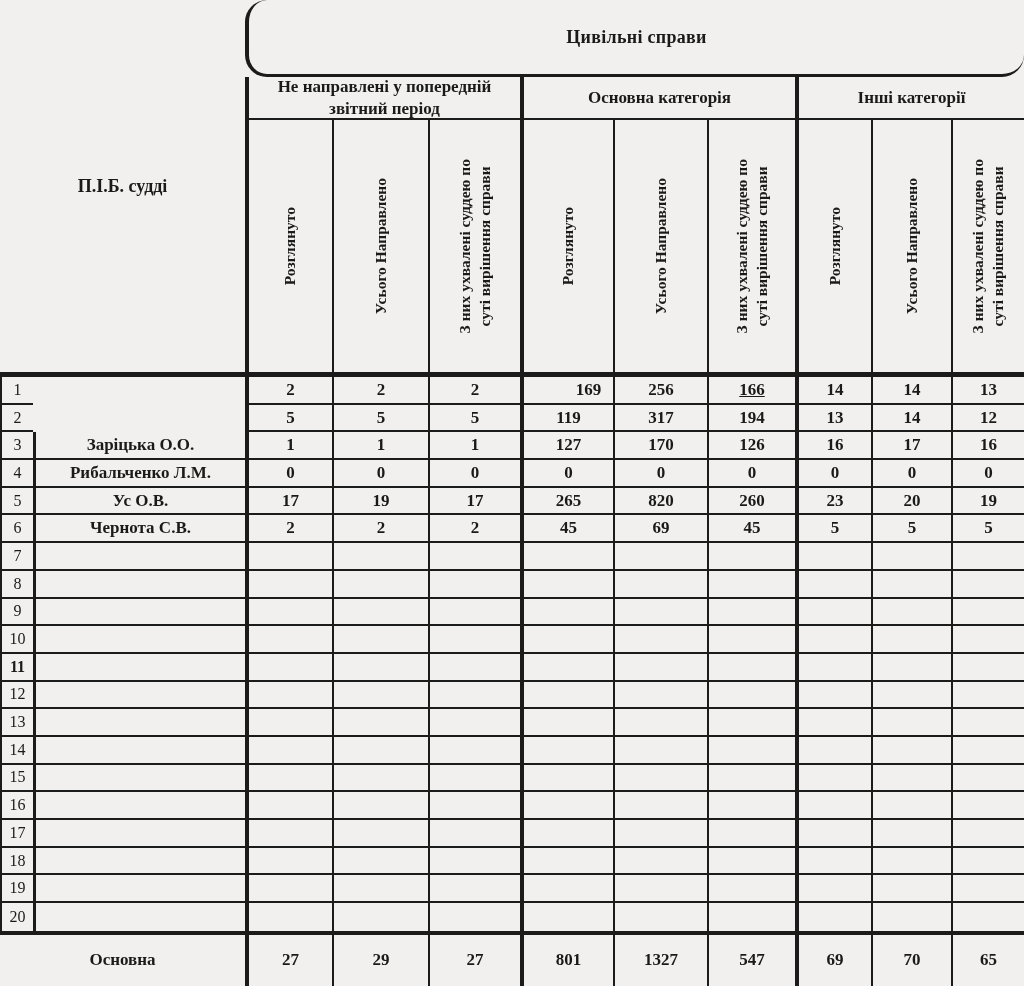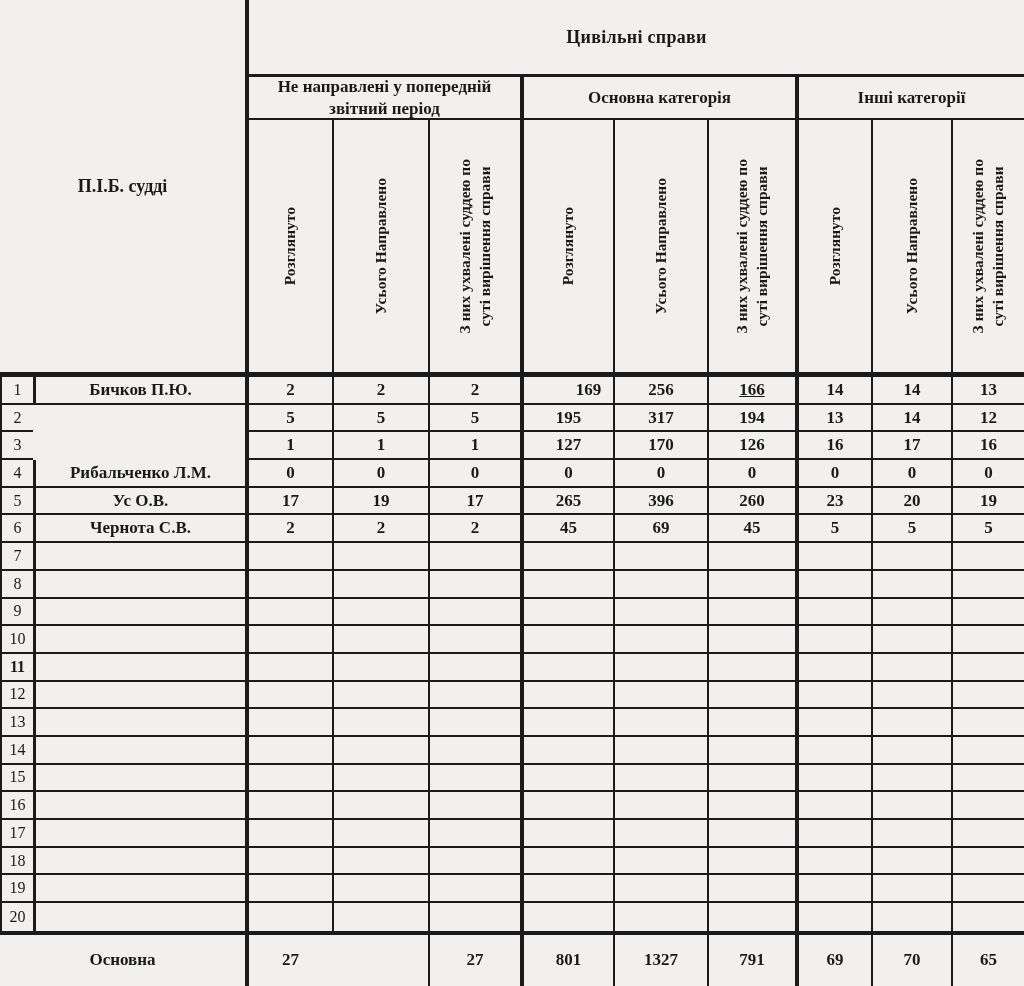--- a/index.html
+++ b/index.html
@@ -28,21 +28,21 @@
     text-align:center;
     box-sizing:border-box;
     overflow:hidden;
   }
   .bl2{border-left:2px solid var(--bc);}
   .bl3{border-left:3px solid var(--bc);}
   .bl4{border-left:4px solid var(--bc);}
   .bb2{border-bottom:2px solid var(--bc);}
   .bb3{border-bottom:3px solid var(--bc);}
   .stripe{background:var(--bc);}
-  .title{font-size:18px;font-weight:700;letter-spacing:.3px;}
+  .title{font-size:18px;font-weight:700;letter-spacing:.3px;border-radius:22px;}
   .pib{font-size:18px;font-weight:700;}
   .group{font-size:17px;font-weight:700;line-height:1.25;padding:0 10px;}
   .vh{padding:4px 0;}
   .vtext{
     writing-mode:vertical-rl;
     transform:rotate(180deg);
     text-orientation:mixed;
     font-size:15.5px;font-weight:700;
     line-height:1.3;
     max-height:212px;
@@ -107,41 +107,41 @@
         </span>
     </div>
 
     <div class="stripe" style="grid-area:4 / 1 / 5 / 12"></div>
 
     <div class="stripe" style="grid-area:25 / 1 / 26 / 12"></div>
 
     <div class="cell total-label" style="grid-area:26 / 1 / 27 / 3">Основна</div>
 
   <div class="cell num bl2 bb2" style="grid-area: 5 / 1;">1</div>
-      <div class="cell name bl3 bb2" style="grid-area: 5 / 2;">Бичков П.Ю.</div>
       <div class="cell val bl4 bb2" style="grid-area: 5 / 3;">2</div>
       <div class="cell val bl2 bb2" style="grid-area: 5 / 4;">2</div>
       <div class="cell val bl2 bb2" style="grid-area: 5 / 5;">2</div>
       <div class="cell val bl4 bb2" style="grid-area: 5 / 6; padding-left: 40px;">169</div>
       <div class="cell val bl2 bb2" style="grid-area: 5 / 7;">256</div>
       <div class="cell val bl2 bb2" style="grid-area: 5 / 8; text-decoration: underline;">166</div>
       <div class="cell val bl4 bb2" style="grid-area: 5 / 9;">14</div>
       <div class="cell val bl2 bb2" style="grid-area: 5 / 10;">14</div>
       <div class="cell val bl2 bb2" style="grid-area: 5 / 11;">13</div>
       <div class="cell num bl2 bb2" style="grid-area: 6 / 1;">2</div>
       <div class="cell val bl4 bb2" style="grid-area: 6 / 3;">5</div>
       <div class="cell val bl2 bb2" style="grid-area: 6 / 4;">5</div>
       <div class="cell val bl2 bb2" style="grid-area: 6 / 5;">5</div>
-      <div class="cell val bl4 bb2" style="grid-area: 6 / 6;">195</div>
+      <div class="cell val bl4 bb2" style="grid-area: 6 / 6;">119</div>
       <div class="cell val bl2 bb2" style="grid-area: 6 / 7;">317</div>
       <div class="cell val bl2 bb2" style="grid-area: 6 / 8;">194</div>
       <div class="cell val bl4 bb2" style="grid-area: 6 / 9;">13</div>
       <div class="cell val bl2 bb2" style="grid-area: 6 / 10;">14</div>
       <div class="cell val bl2 bb2" style="grid-area: 6 / 11;">12</div>
       <div class="cell num bl2 bb2" style="grid-area: 7 / 1;">3</div>
+      <div class="cell name bl3 bb2" style="grid-area: 7 / 2;">Заріцька О.О.</div>
       <div class="cell val bl4 bb2" style="grid-area: 7 / 3;">1</div>
       <div class="cell val bl2 bb2" style="grid-area: 7 / 4;">1</div>
       <div class="cell val bl2 bb2" style="grid-area: 7 / 5;">1</div>
       <div class="cell val bl4 bb2" style="grid-area: 7 / 6;">127</div>
       <div class="cell val bl2 bb2" style="grid-area: 7 / 7;">170</div>
       <div class="cell val bl2 bb2" style="grid-area: 7 / 8;">126</div>
       <div class="cell val bl4 bb2" style="grid-area: 7 / 9;">16</div>
       <div class="cell val bl2 bb2" style="grid-area: 7 / 10;">17</div>
       <div class="cell val bl2 bb2" style="grid-area: 7 / 11;">16</div>
       <div class="cell num bl2 bb2" style="grid-area: 8 / 1;">4</div>
@@ -154,21 +154,21 @@
       <div class="cell val bl2 bb2" style="grid-area: 8 / 8;">0</div>
       <div class="cell val bl4 bb2" style="grid-area: 8 / 9;">0</div>
       <div class="cell val bl2 bb2" style="grid-area: 8 / 10;">0</div>
       <div class="cell val bl2 bb2" style="grid-area: 8 / 11;">0</div>
       <div class="cell num bl2 bb2" style="grid-area: 9 / 1;">5</div>
       <div class="cell name bl3 bb2" style="grid-area: 9 / 2;">Ус О.В.</div>
       <div class="cell val bl4 bb2" style="grid-area: 9 / 3;">17</div>
       <div class="cell val bl2 bb2" style="grid-area: 9 / 4;">19</div>
       <div class="cell val bl2 bb2" style="grid-area: 9 / 5;">17</div>
       <div class="cell val bl4 bb2" style="grid-area: 9 / 6;">265</div>
-      <div class="cell val bl2 bb2" style="grid-area: 9 / 7;">396</div>
+      <div class="cell val bl2 bb2" style="grid-area: 9 / 7;">820</div>
       <div class="cell val bl2 bb2" style="grid-area: 9 / 8;">260</div>
       <div class="cell val bl4 bb2" style="grid-area: 9 / 9;">23</div>
       <div class="cell val bl2 bb2" style="grid-area: 9 / 10;">20</div>
       <div class="cell val bl2 bb2" style="grid-area: 9 / 11;">19</div>
       <div class="cell num bl2 bb2" style="grid-area: 10 / 1;">6</div>
       <div class="cell name bl3 bb2" style="grid-area: 10 / 2;">Чернота С.В.</div>
       <div class="cell val bl4 bb2" style="grid-area: 10 / 3;">2</div>
       <div class="cell val bl2 bb2" style="grid-area: 10 / 4;">2</div>
       <div class="cell val bl2 bb2" style="grid-area: 10 / 5;">2</div>
       <div class="cell val bl4 bb2" style="grid-area: 10 / 6;">45</div>
@@ -325,21 +325,22 @@
       <div class="cell val bl4" style="grid-area: 24 / 3;"></div>
       <div class="cell val bl2" style="grid-area: 24 / 4;"></div>
       <div class="cell val bl2" style="grid-area: 24 / 5;"></div>
       <div class="cell val bl4" style="grid-area: 24 / 6;"></div>
       <div class="cell val bl2" style="grid-area: 24 / 7;"></div>
       <div class="cell val bl2" style="grid-area: 24 / 8;"></div>
       <div class="cell val bl4" style="grid-area: 24 / 9;"></div>
       <div class="cell val bl2" style="grid-area: 24 / 10;"></div>
       <div class="cell val bl2" style="grid-area: 24 / 11;"></div>
       <div class="cell val bl4" style="grid-area: 26 / 3;">27</div>
+      <div class="cell val bl2" style="grid-area: 26 / 4;">29</div>
       <div class="cell val bl2" style="grid-area: 26 / 5;">27</div>
       <div class="cell val bl4" style="grid-area: 26 / 6;">801</div>
       <div class="cell val bl2" style="grid-area: 26 / 7;">1327</div>
-      <div class="cell val bl2" style="grid-area: 26 / 8;">791</div>
+      <div class="cell val bl2" style="grid-area: 26 / 8;">547</div>
       <div class="cell val bl4" style="grid-area: 26 / 9;">69</div>
       <div class="cell val bl2" style="grid-area: 26 / 10;">70</div>
       <div class="cell val bl2" style="grid-area: 26 / 11;">65</div>
     </div>
 </div>
 
 </body></html>

